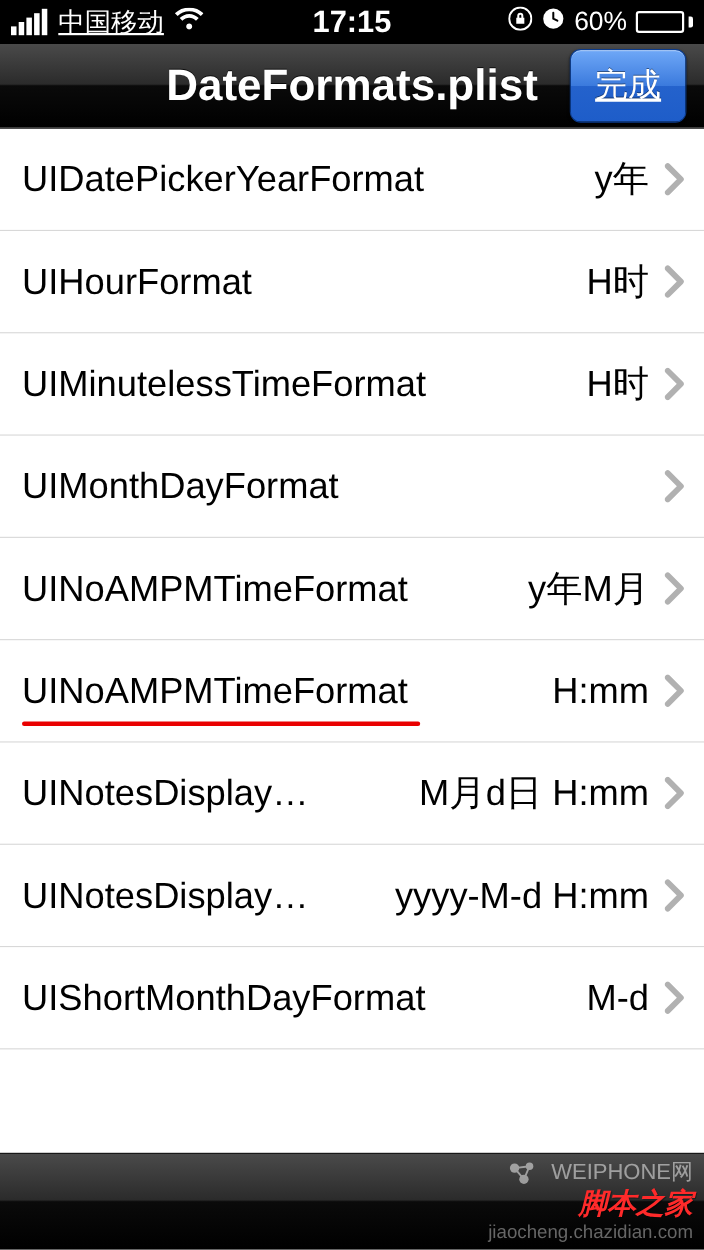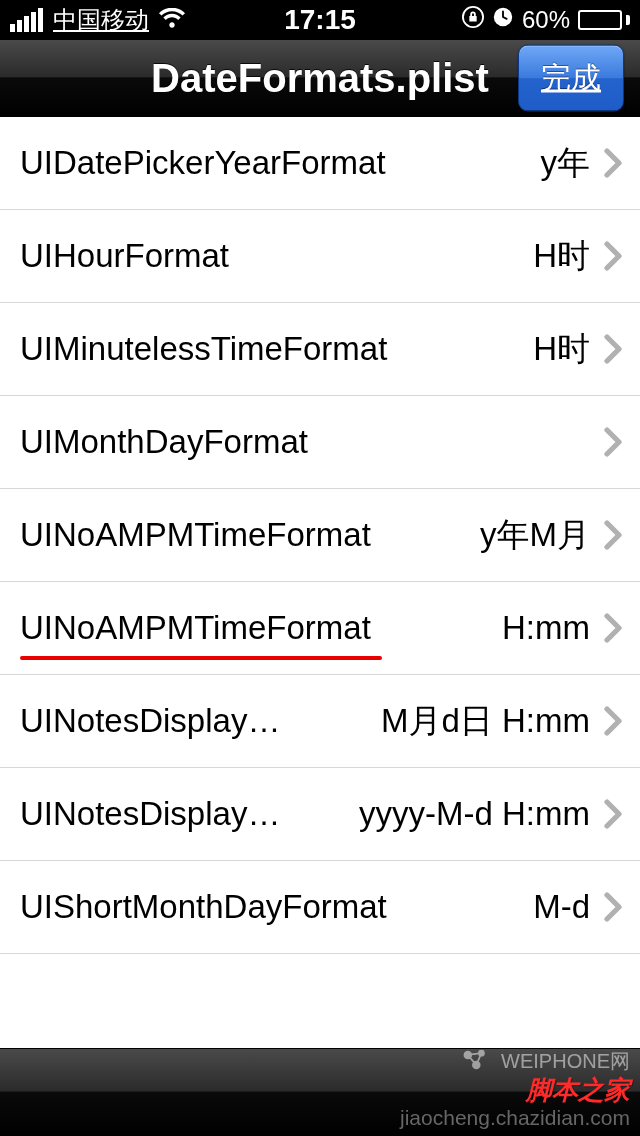--- a/index.html
+++ b/index.html
@@ -114,24 +114,24 @@
     }
 
     
     .watermark-area {
       position: absolute;
       right: 10px;
       bottom: 6px;
       text-align: right;
       pointer-events: none;
     }
-    .wm1 { color: rgba(255,255,255,0.5); font-size: 20px; display: flex; align-items: flex-start; justify-content: flex-end; gap: 6px; font-weight: 500; }
+    .wm1 { color: rgba(255,255,255,0.5); font-size: 20px; display: flex; align-items: flex-end; justify-content: flex-end; gap: 6px; font-weight: 500; }
     .wm1 svg { width: 34px; height: 24px; opacity: 0.5; }
     .wm2 { color: #ff2a2a; font-size: 26px; font-weight: bold; font-style: italic; text-shadow: 1px 1px 0 rgba(0,0,0,0.3); margin-top: -2px; }
-    .wm3 { color: rgba(120,120,120,0.85); font-size: 21px; margin-top: -2px; margin-left: 28px; }
+    .wm3 { color: rgba(120,120,120,0.85); font-size: 17px; margin-top: -2px; margin-left: 28px; }
   </style>
 </head>
 <body>
 
 <div class="status-bar">
   <div class="status-left">
     <span class="signal-bars">
       <span></span>
         <span></span>
         <span></span>

